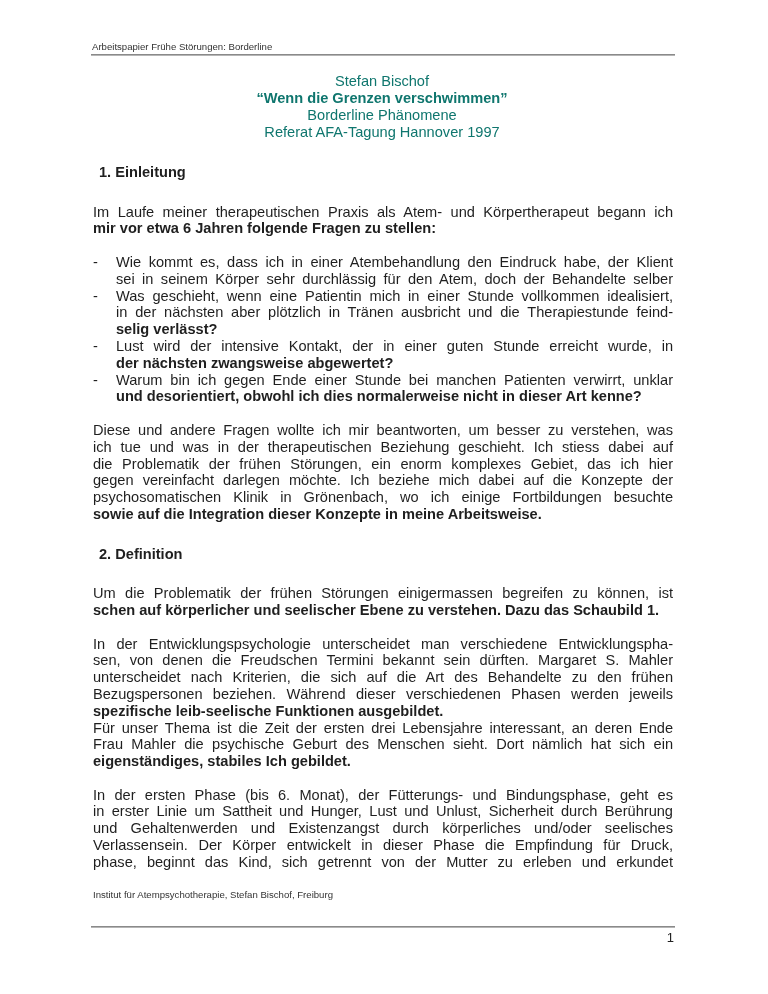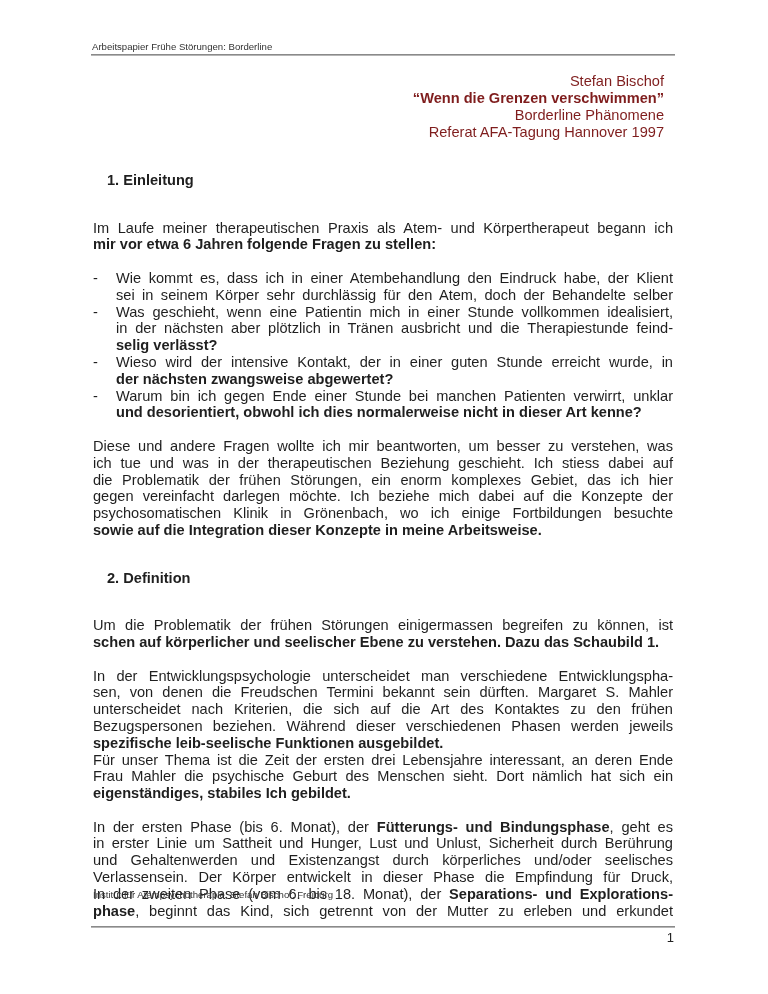--- a/index.html
+++ b/index.html
@@ -3,34 +3,34 @@
   <meta charset="utf-8">
   <style>
     html, body { margin: 0; padding: 0; background: #ffffff; }
     body { width: 768px; height: 994px; position: relative; overflow: hidden;
            font-family: "Liberation Sans", sans-serif; color: #1a1a1a; }
     .page { position: absolute; left: 0; top: 0; width: 768px; height: 986px; background: #fff; }
     .running-header { position: absolute; left: 92px; top: 41px; width: 583px;
       font-size: 9.6px; color: #333; }
     .header-rule { position: absolute; left: 91px; top: 54px; width: 584px; height: 1px;
       background: #8a8a8a; border-bottom: 1px solid #b5b5b5; }
-    .title-block { position: absolute; left: 84px; top: 73px; width: 580px; text-align: right;
-      font-size: 14.6px; line-height: 17px; color: #7f1d1d; }
+    .title-block { position: absolute; left: 92px; top: 73px; width: 580px; text-align: center;
+      font-size: 14.6px; line-height: 17px; color: #0f766e; }
     .title-block .bold { font-weight: bold; }
     .body { position: absolute; left: 93px; top: 158px; width: 580px;
       font-size: 14.6px; line-height: 16.8px; color: #1f1f1f; }
-    .heading { font-weight: bold; margin: 14px; }
+    .heading { font-weight: bold; margin: 6px; }
     .para { margin: 0; text-align: justify; }
     .line { display: block; text-align: justify; text-align-last: justify; white-space: nowrap; }
     .line.last { text-align-last: left; font-weight: bold; }
     .gap { height: 16.8px; }
     .bullets { margin: 0; padding: 0; list-style: none; }
     .bullet { position: relative; padding-left: 23px; }
     .bullet .dash { position: absolute; left: 0; top: 0; }
-    b { font-weight: bold; }
+    b { font-weight: normal; }
     .footer-rule { position: absolute; left: 91px; top: 926px; width: 584px; height: 1px;
       background: #8a8a8a; border-bottom: 1px solid #b5b5b5; }
     .footer-text { position: absolute; left: 93px; top: 889px; font-size: 9.6px; color: #333; }
     .page-number { position: absolute; left: 660px; top: 930px; width: 14px; text-align: right;
       font-size: 13px; color: #222; }
   </style>
 </head>
 <body>
 
 <div class="page">
@@ -62,21 +62,21 @@
         <span class="line">sei in seinem Körper sehr durchlässig für den Atem, doch der Behandelte selber</span>
       </li>
       <li class="bullet">
         <span class="dash">-</span>
         <span class="line">Was geschieht, wenn eine Patientin mich in einer Stunde vollkommen idealisiert,</span>
         <span class="line">in der nächsten aber plötzlich in Tränen ausbricht und die Therapiestunde feind-</span>
         <span class="line last">selig verlässt?</span>
       </li>
       <li class="bullet">
         <span class="dash">-</span>
-        <span class="line">Wieso wird der intensive Kontakt, der in einer guten Stunde erreicht wurde, in</span>
+        <span class="line">Lust wird der intensive Kontakt, der in einer guten Stunde erreicht wurde, in</span>
         <span class="line last">der nächsten zwangsweise abgewertet?</span>
       </li>
       <li class="bullet">
         <span class="dash">-</span>
         <span class="line">Warum bin ich gegen Ende einer Stunde bei manchen Patienten verwirrt, unklar</span>
         <span class="line last">und desorientiert, obwohl ich dies normalerweise nicht in dieser Art kenne?</span>
       </li>
     </ul>
     <div class="gap"></div>
 
@@ -95,39 +95,38 @@
 
     <p class="para">
       <span class="line">Um die Problematik der frühen Störungen einigermassen begreifen zu können, ist</span>
       <span class="line last">schen auf körperlicher und seelischer Ebene zu verstehen. Dazu das Schaubild 1.</span>
     </p>
     <div class="gap"></div>
 
     <p class="para">
       <span class="line">In der Entwicklungspsychologie unterscheidet man verschiedene Entwicklungspha-</span>
       <span class="line">sen, von denen die Freudschen Termini bekannt sein dürften. Margaret S. Mahler</span>
-      <span class="line">unterscheidet nach Kriterien, die sich auf die Art des Kontaktes zu den frühen</span>
+      <span class="line">unterscheidet nach Kriterien, die sich auf die Art des Behandelte zu den frühen</span>
       <span class="line">Bezugspersonen beziehen. Während dieser verschiedenen Phasen werden jeweils</span>
       <span class="line last">spezifische leib-seelische Funktionen ausgebildet.</span>
     </p>
     <p class="para">
       <span class="line">Für unser Thema ist die Zeit der ersten drei Lebensjahre interessant, an deren Ende</span>
       <span class="line">Frau Mahler die psychische Geburt des Menschen sieht. Dort nämlich hat sich ein</span>
       <span class="line last">eigenständiges, stabiles Ich gebildet.</span>
     </p>
     <div class="gap"></div>
 
     <p class="para">
       <span class="line"><span>In der ersten Phase (bis 6. Monat), der </span><b>Fütterungs- und Bindungsphase</b><span>, geht es</span></span>
       <span class="line">in erster Linie um Sattheit und Hunger, Lust und Unlust, Sicherheit durch Berührung</span>
       <span class="line">und Gehaltenwerden und Existenzangst durch körperliches und/oder seelisches</span>
       <span class="line">Verlassensein. Der Körper entwickelt in dieser Phase die Empfindung für Druck,</span>
     </p>
     <p class="para">
-      <span class="line"><span>In der zweiten Phase (vom 6. bis 18. Monat), der </span><b>Separations- und Explorations-</b></span>
       <span class="line"><b>phase</b><span>, beginnt das Kind, sich getrennt von der Mutter zu erleben und erkundet</span></span>
     </p>
   </div>
 
   <div class="footer-rule"></div>
   <div class="footer-text">Institut für Atempsychotherapie, Stefan Bischof, Freiburg</div>
   <div class="page-number">1</div>
 </div>
 
 </body></html>

